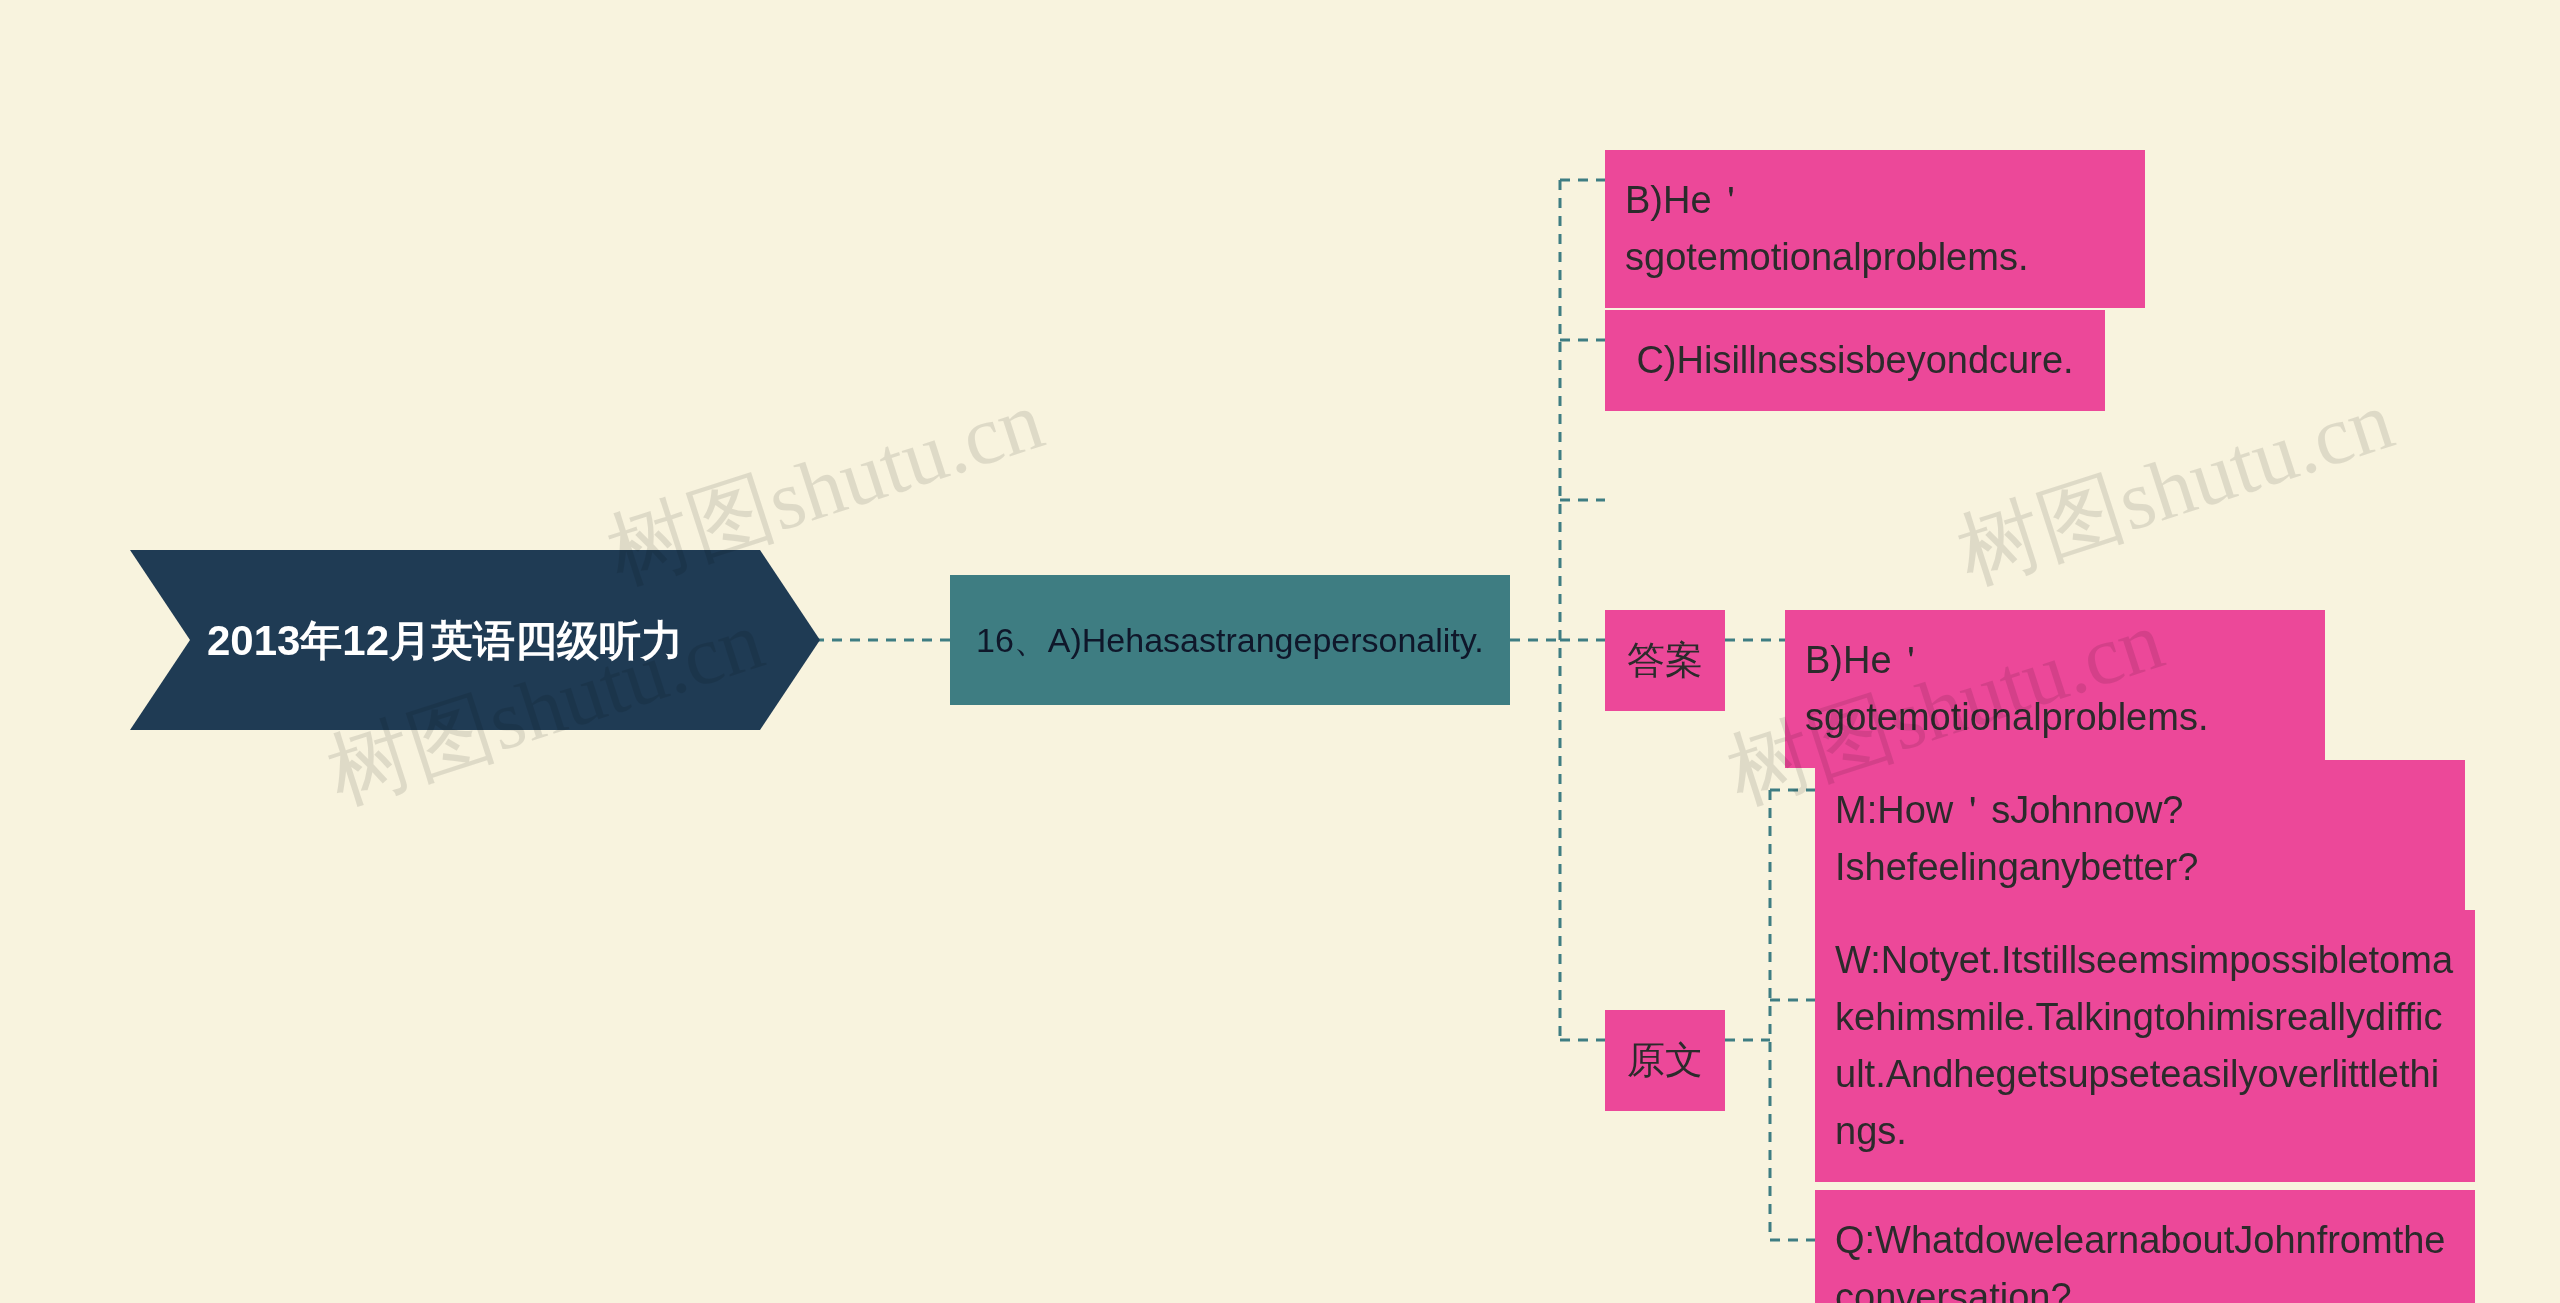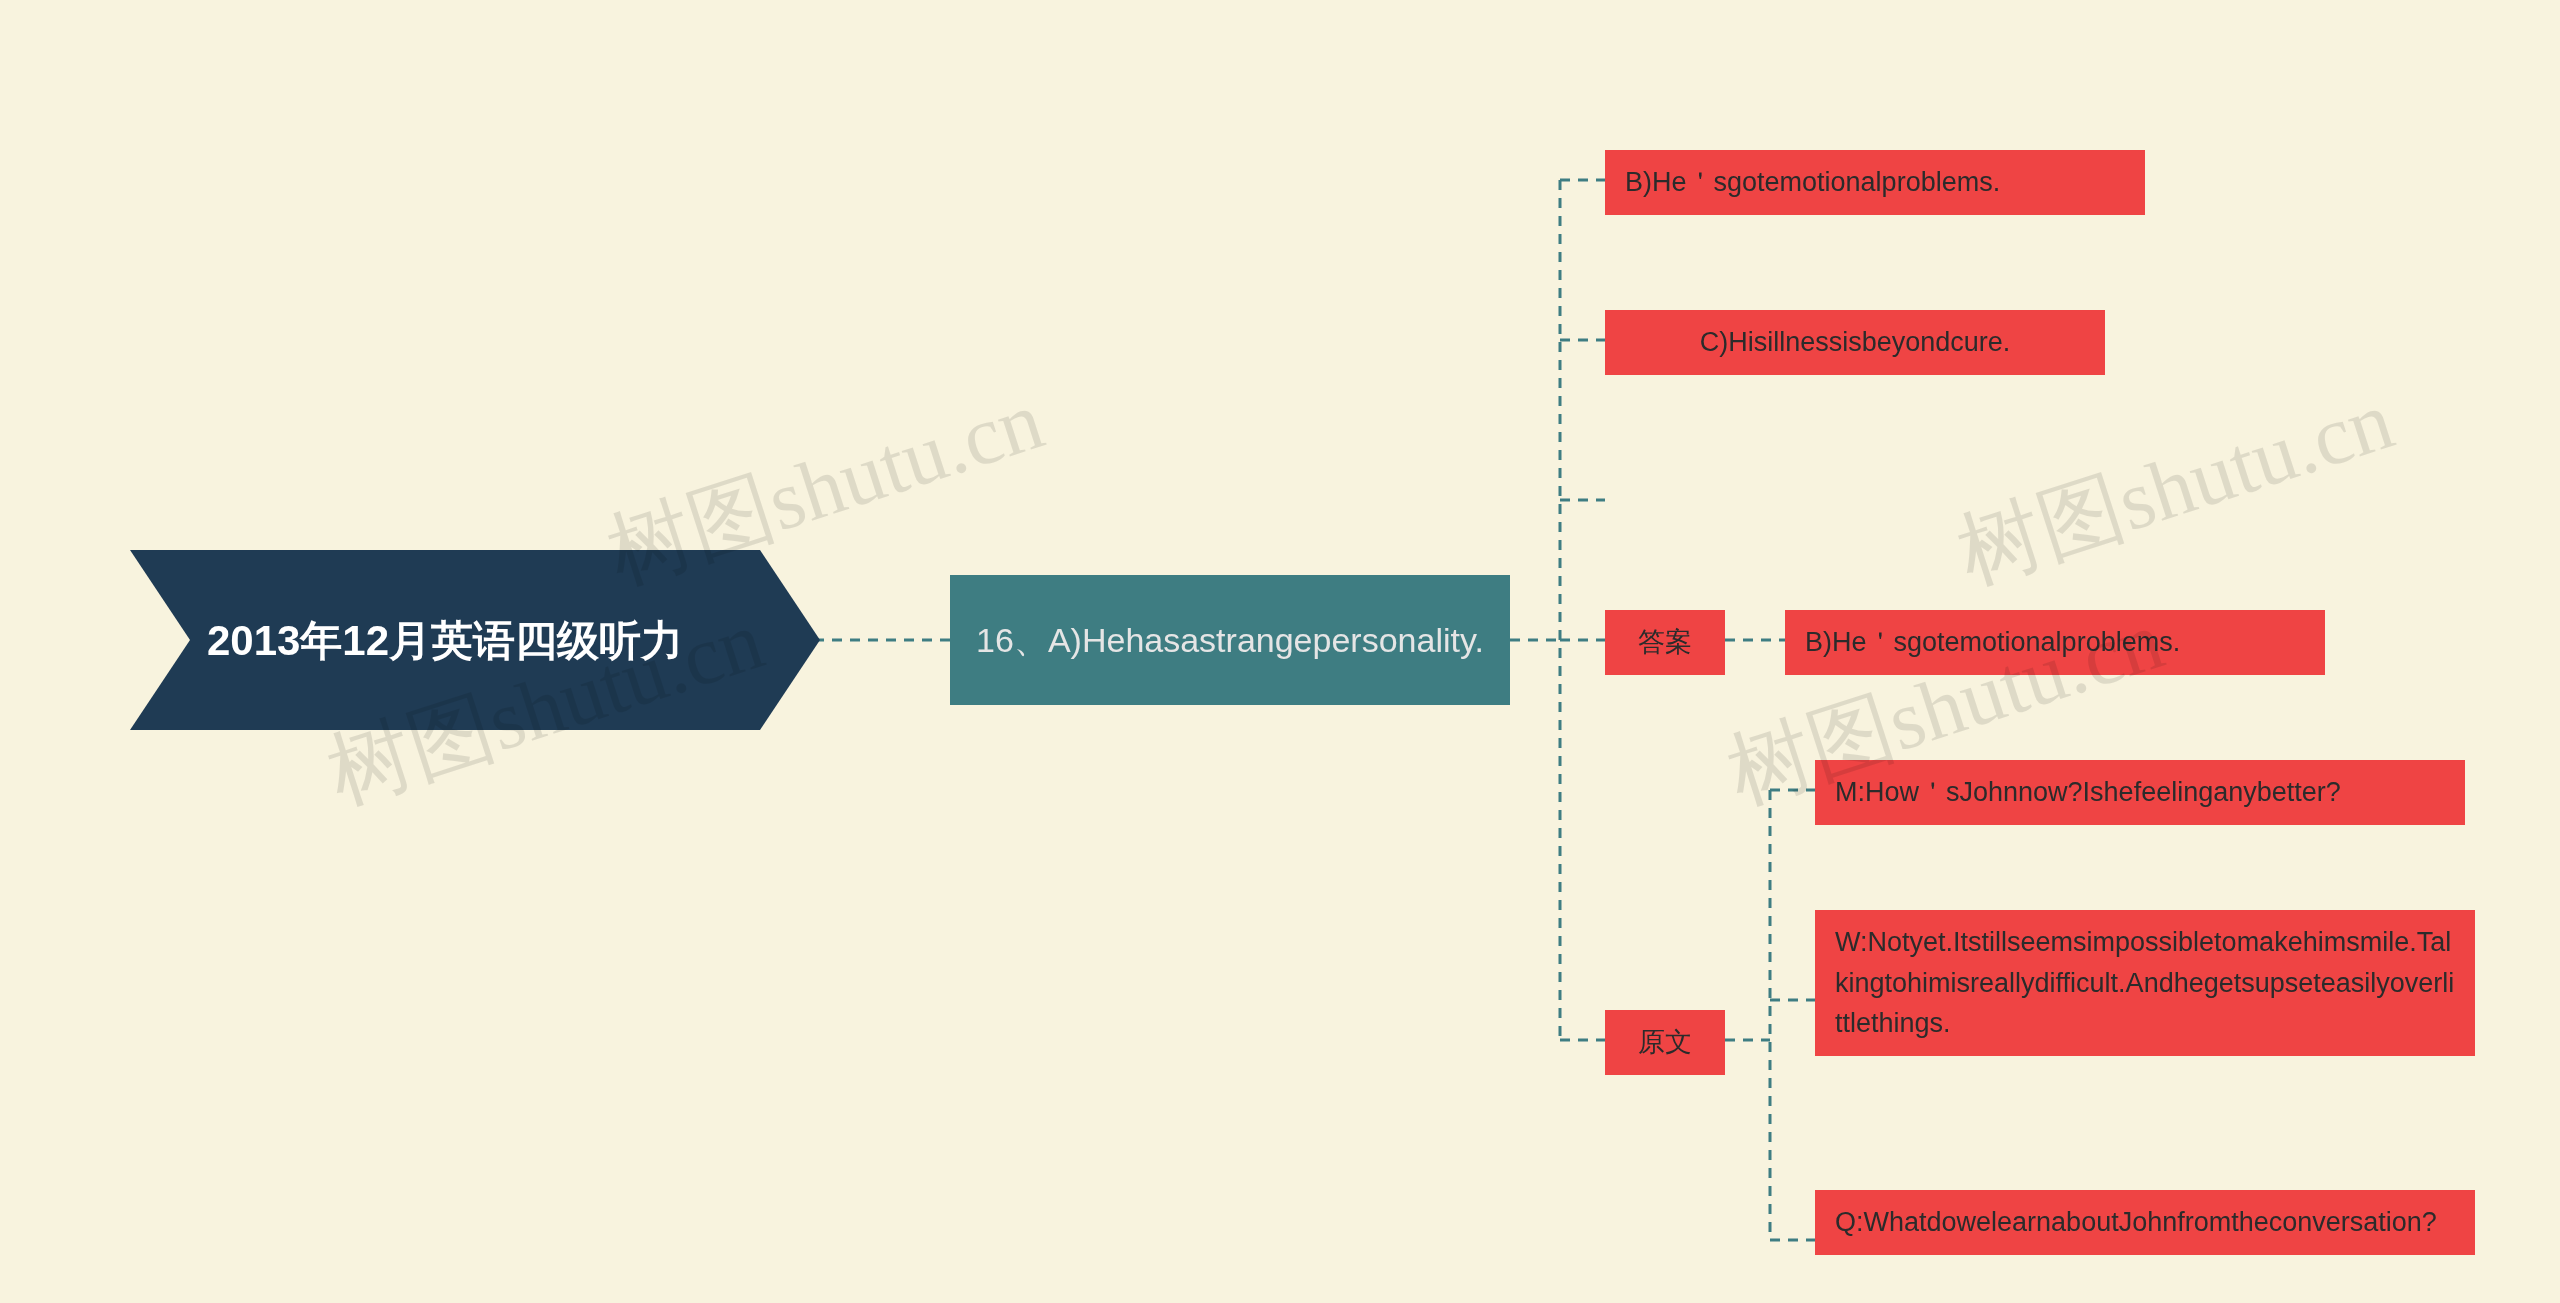--- a/index.html
+++ b/index.html
@@ -42,36 +42,36 @@
     border-left: 60px solid #f8f3de;
     left: 0; top: 0;
   }
   .root-arrow-right {
     border-left: 60px solid #1f3b54;
     right: -60px; top: 0;
   }
   
   .lvl2 {
     background: #3e7d82;
-    color: #e5e5e5;
+    color: #0f172a;
     font-size: 34px;
     width: 560px;
     height: 130px;
     text-align: left;
-    justify-content: center;
+    justify-content: flex-start;
     padding: 18px 26px;
   }
   
   .leaf {
-    background: #ef4444;
+    background: #ec4899;
     color: #2b2b2b;
-    font-size: 27px;
+    font-size: 38px;
     text-align: left;
     justify-content: flex-start;
-    padding: 12px 20px;
+    padding: 22px 20px;
   }
   .small-leaf {
      width: 120px;
      justify-content: center;
   }
   
   svg.connectors {
     position: absolute;
     left: 0; top: 0;
     width: 2560px;

